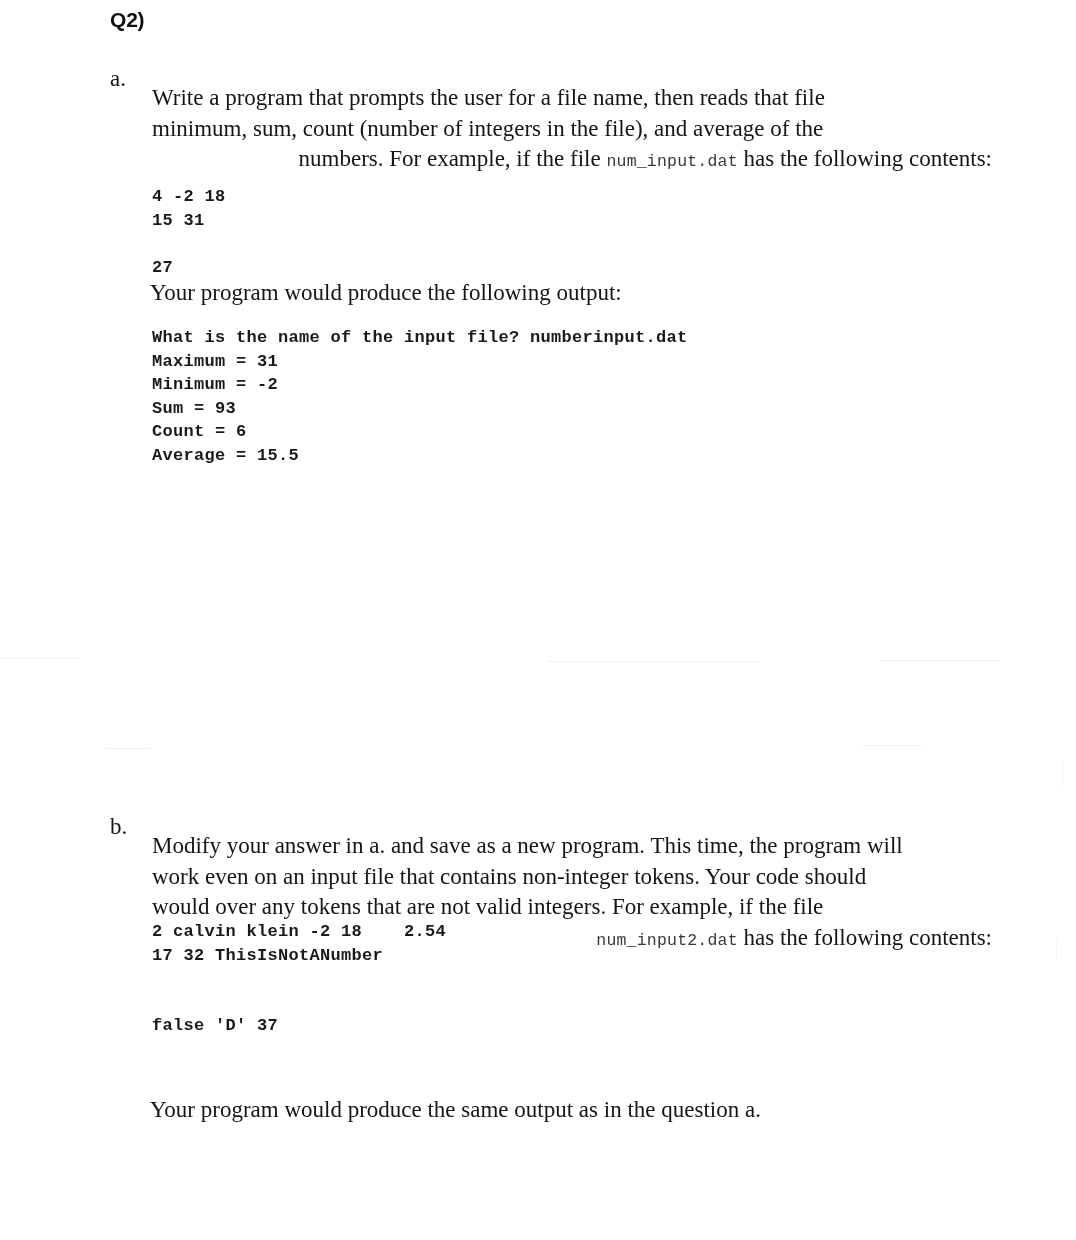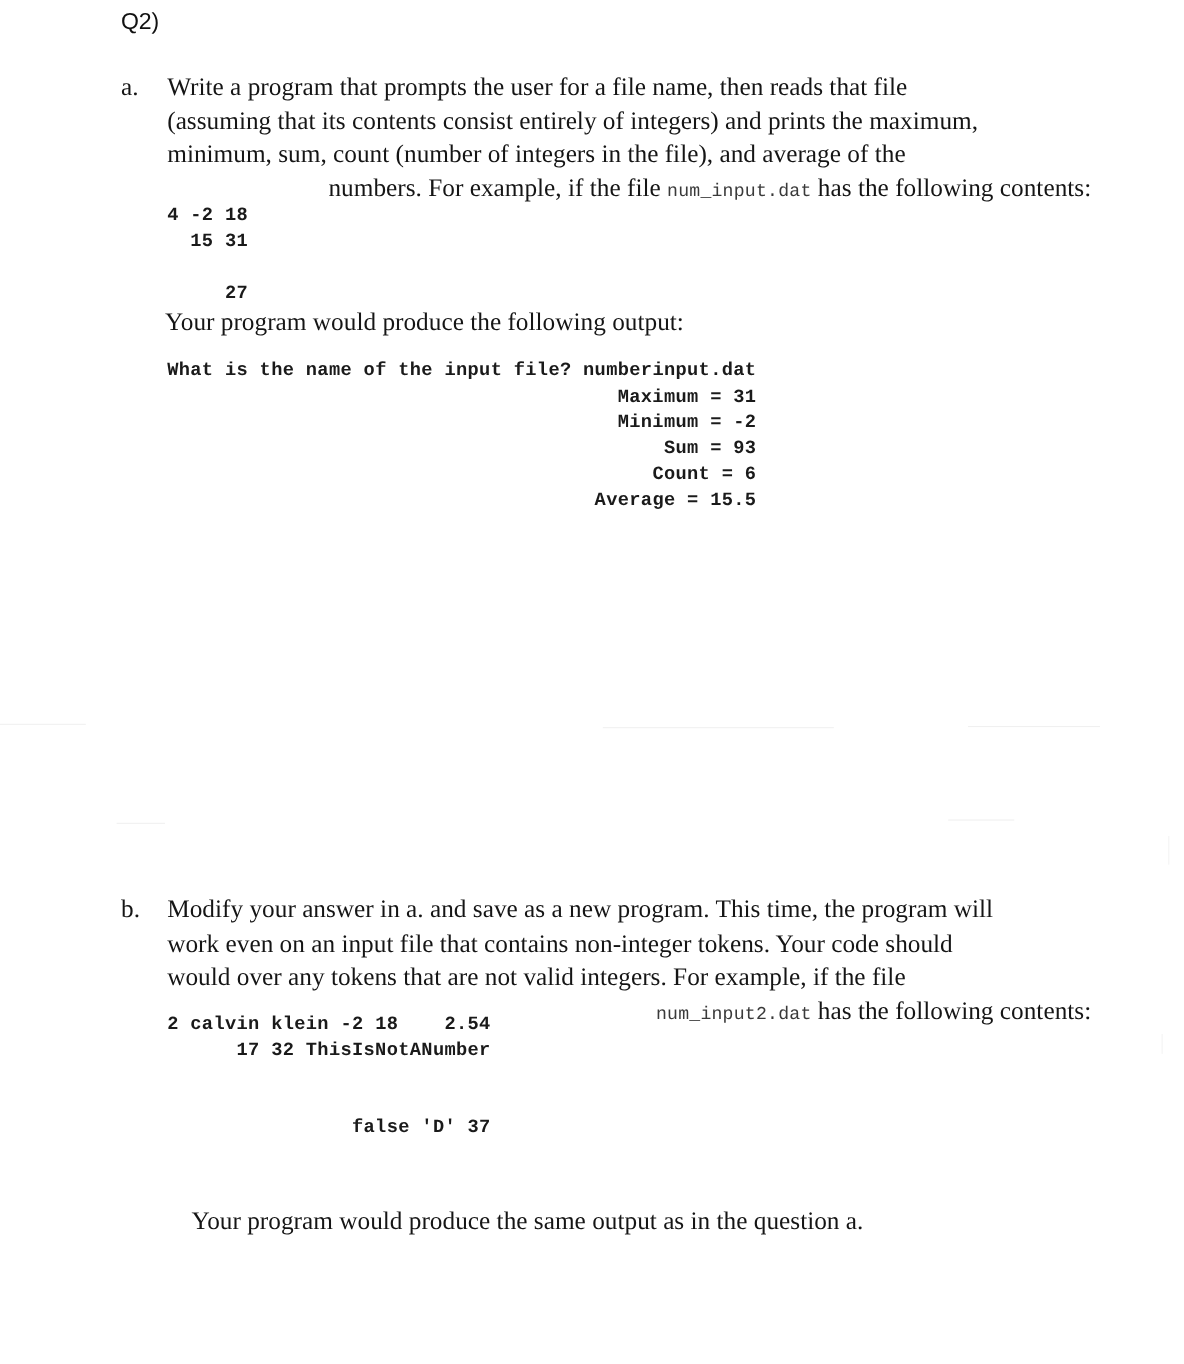--- a/index.html
+++ b/index.html
@@ -16,21 +16,21 @@
     font-family: "Liberation Serif", "DejaVu Serif", serif;
     color: #151515;
   }
 
   
   .q-heading {
     position: absolute;
     left: 110px;
     top: 8px;
     font-family: "Liberation Sans", sans-serif;
-    font-weight: normal;
+    font-weight: bold;
     font-size: 21px;
     letter-spacing: -0.2px;
     color: #111111;
   }
 
   
   .item {
     position: absolute;
     left: 110px;
     width: 882px;
@@ -46,20 +46,21 @@
     color: #151515;
   }
   .item .body {
     margin-left: 42px;
     font-size: 23px;
     line-height: 30.5px;
     text-align: justify;
     text-justify: inter-word;
     color: #151515;
     hyphens: none;
+    margin-top: 19px;
   }
   .item .body .last-line {
     text-align: right;
   }
 
   
   code.inline {
     font-family: "Liberation Mono", "DejaVu Sans Mono", monospace;
     font-size: 16.5px;
     color: #3a3a3a;
@@ -70,21 +71,20 @@
   
   .mono-block {
     position: absolute;
     font-family: "Liberation Mono", "DejaVu Sans Mono", monospace;
     font-weight: bold;
     font-size: 17px;
     line-height: 23.5px;
     color: #1a1a1a;
     white-space: pre;
     letter-spacing: 0.3px;
-    text-align: right;
   }
 
   
   .plain-line {
     position: absolute;
     font-size: 23px;
     line-height: 30px;
     color: #151515;
     white-space: nowrap;
   }
@@ -102,21 +102,20 @@
 <body>
 
 <div class="page">
 
   <div class="q-heading">Q2)</div>
 
   <div class="item" style="top:64px;">
     <div class="marker">a.</div>
     <div class="body">
       <div>Write a program that prompts the user for a file name, then reads that file</div>
-      <div>(assuming that its contents consist entirely of integers) and prints the maximum,</div>
       <div>minimum, sum, count (number of integers in the file), and average of the</div>
       <div class="last-line"><span>numbers. For example, if the file </span><code class="inline">num_input.dat</code><span> has the following contents:</span></div>
     </div>
   </div>
 
   <div class="mono-block" style="left:152px; top:185px;">4 -2 18
 15 31
 
 27</div>
 
@@ -146,15 +145,15 @@
       <div class="last-line"><code class="inline">num_input2.dat</code><span> has the following contents:</span></div>
     </div>
   </div>
 
   <div class="mono-block" style="left:152px; top:920px;">2 calvin klein -2 18    2.54
 17 32 ThisIsNotANumber
 
 
 false 'D' 37</div>
 
-  <div class="plain-line" style="left:150px; top:1095px;margin-left:24px;">Your program would produce the same output as in the question a.</div>
+  <div class="plain-line" style="left:150px; top:1095px;">Your program would produce the same output as in the question a.</div>
 
 </div>
 
 </body></html>

